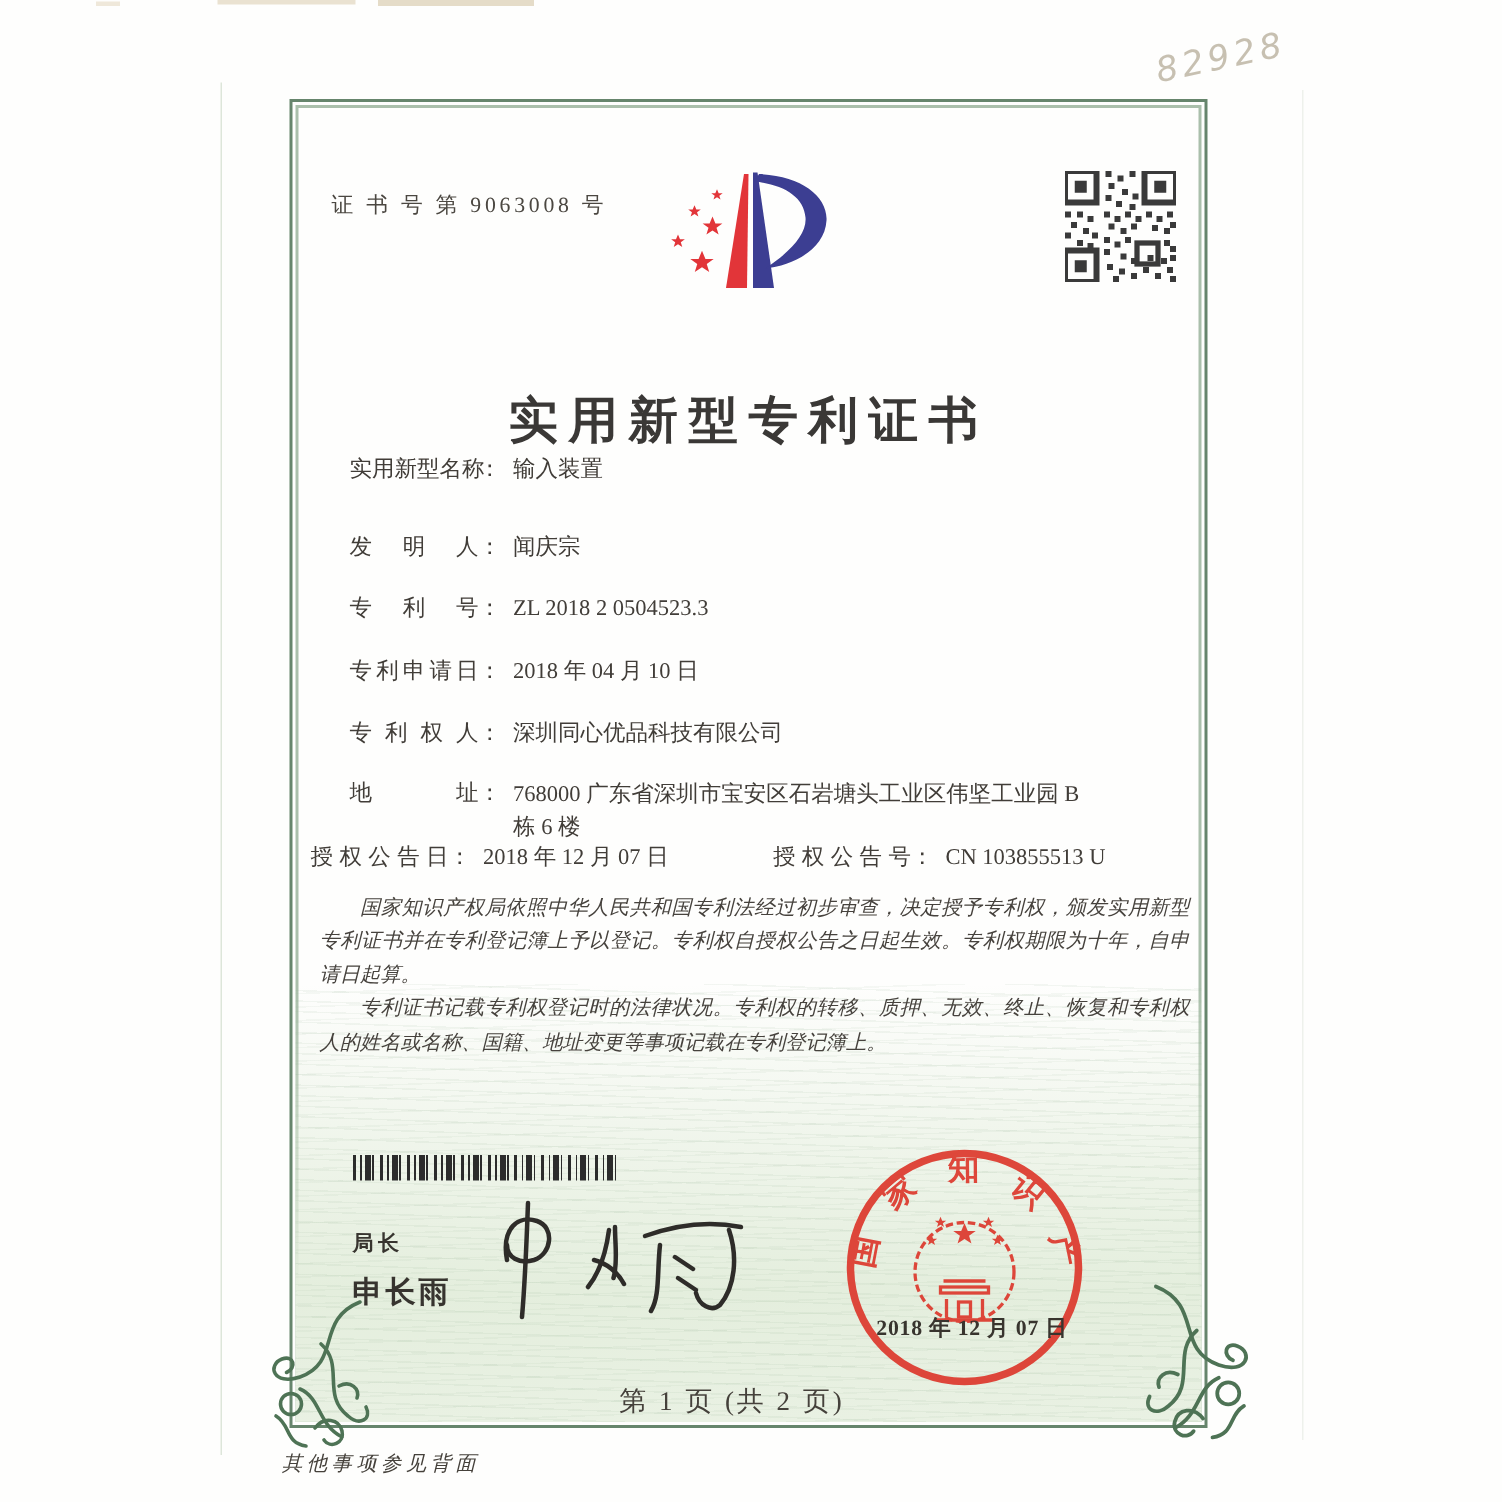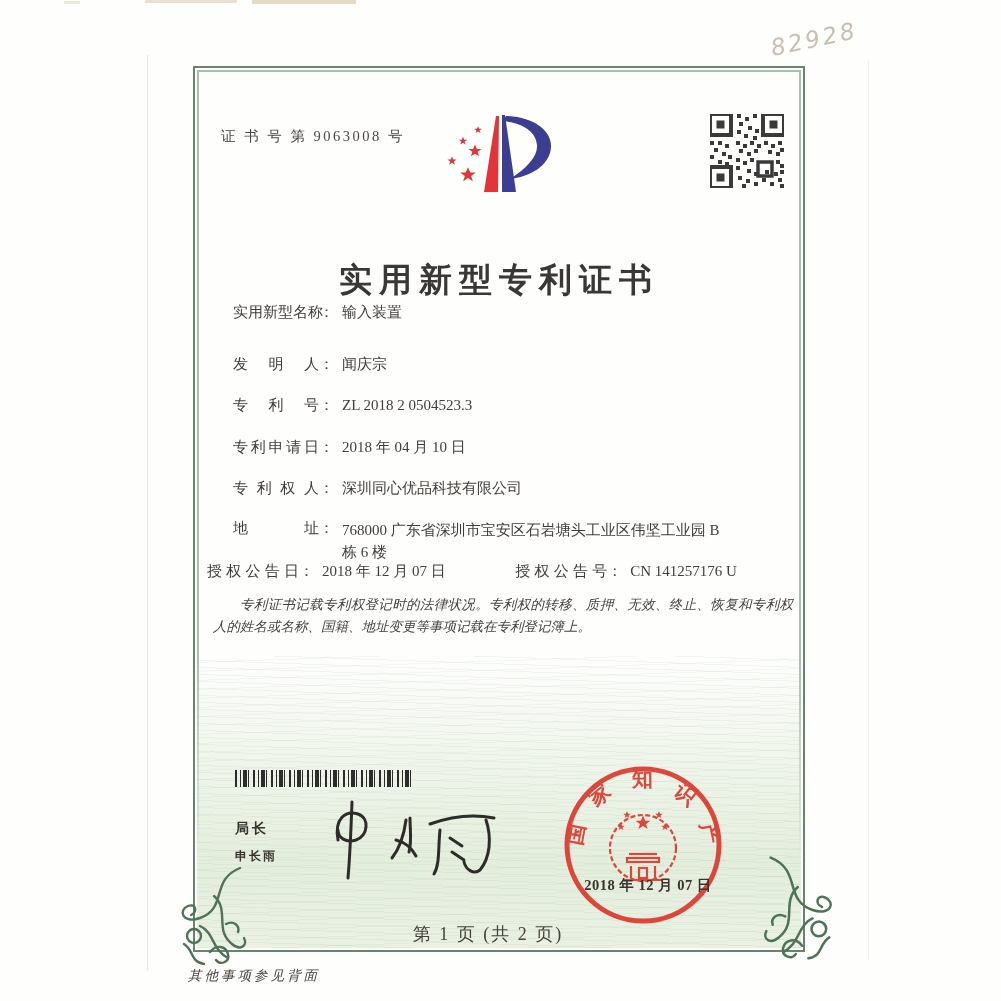--- a/index.html
+++ b/index.html
@@ -50,21 +50,21 @@
   .paras p{margin:0;text-indent:2em;}
   .barcode{left:235px;top:770px;width:178px;height:17px;
     background:repeating-linear-gradient(90deg,
       #2c2c2c 0 2px, transparent 2px 5px,
       #2c2c2c 5px 6px, transparent 6px 8px,
       #2c2c2c 8px 12px, transparent 12px 13px,
       #2c2c2c 13px 14px, transparent 14px 18px);
   }
   .sig-title{left:235px;top:820px;font-size:14px;letter-spacing:3px;color:#37342f;
              font-family:"Liberation Sans","DejaVu Sans",sans-serif;font-weight:600;}
-  .sig-name{left:235px;top:848px;font-size:12px;letter-spacing:2px;color:#37342f;
+  .sig-name{left:235px;top:848px;font-size:20px;letter-spacing:2px;color:#37342f;
             font-family:"Liberation Sans","DejaVu Sans",sans-serif;font-weight:600;}
   .signature{left:322px;top:790px;width:190px;height:100px;z-index:4;}
   .seal{left:560px;top:762px;width:166px;height:166px;z-index:3;opacity:.93;}
   .seal-date{left:573px;top:876px;width:150px;text-align:center;font-size:14.5px;
              color:#38342e;letter-spacing:.5px;z-index:5;font-weight:600;}
   .ornament-left{left:170px;top:866px;width:82px;height:102px;z-index:2;}
   .ornament-right{left:758px;top:854px;width:86px;height:110px;z-index:2;transform:scaleX(-1);}
   .footer-page{left:193px;top:922px;width:590px;text-align:center;font-size:18px;
                letter-spacing:2px;color:#45413b;z-index:4;}
   .back-note{left:188px;top:967px;width:580px;font-size:13.5px;
@@ -141,24 +141,25 @@
 </div>
 <div class="abs row" style="top:479px">
   <span class="flabel">专利权人</span><span class="fcolon">：</span><span>深圳同心优品科技有限公司</span>
 </div>
 <div class="abs row" style="top:519px">
   <span class="flabel">地址</span><span class="fcolon">：</span><span class="addr-val"><span>768000 广东省深圳市宝安区石岩塘头工业区伟坚工业园 B</span><br><span>栋 6 楼</span></span>
 </div>
 <div class="abs row grant-row" style="top:562px">
   <span class="glabel">授权公告日</span><span class="fcolon">：</span><span>2018 年 12 月 07 日</span>
   <span class="gsep"></span>
-  <span class="glabel">授权公告号</span><span class="fcolon">：</span><span>CN 141257176 U</span>
+  <span class="glabel">授权公告号</span><span class="fcolon">：</span><span>CN 103855513 U</span>
 </div>
 
 <div class="abs paras">
+  <p>国家知识产权局依照中华人民共和国专利法经过初步审查，决定授予专利权，颁发实用新型专利证书并在专利登记簿上予以登记。专利权自授权公告之日起生效。专利权期限为十年，自申请日起算。</p>
   <p>专利证书记载专利权登记时的法律状况。专利权的转移、质押、无效、终止、恢复和专利权人的姓名或名称、国籍、地址变更等事项记载在专利登记簿上。</p>
 </div>
 
 <div class="abs barcode"></div>
 
 <div class="abs sig-title">局长</div>
 <div class="abs sig-name">申长雨</div>
 
 <div class="abs signature">
   <svg width="190" height="100" viewBox="0 0 190 100" fill="none" stroke="#2e2c29" stroke-width="3" stroke-linecap="round">

